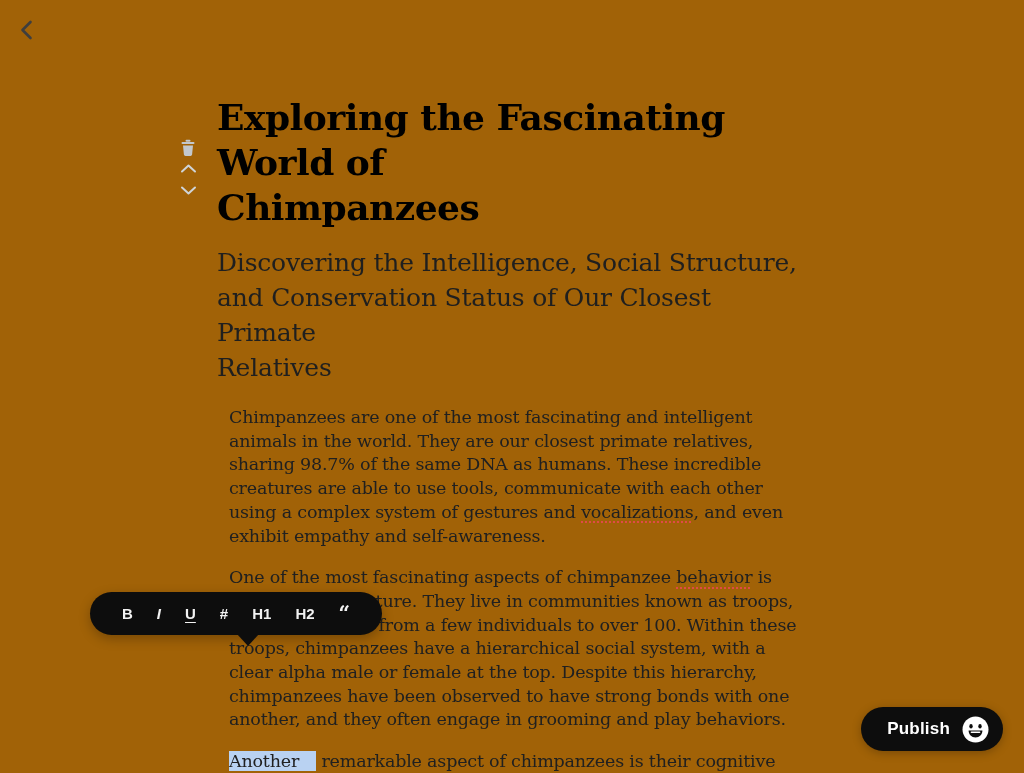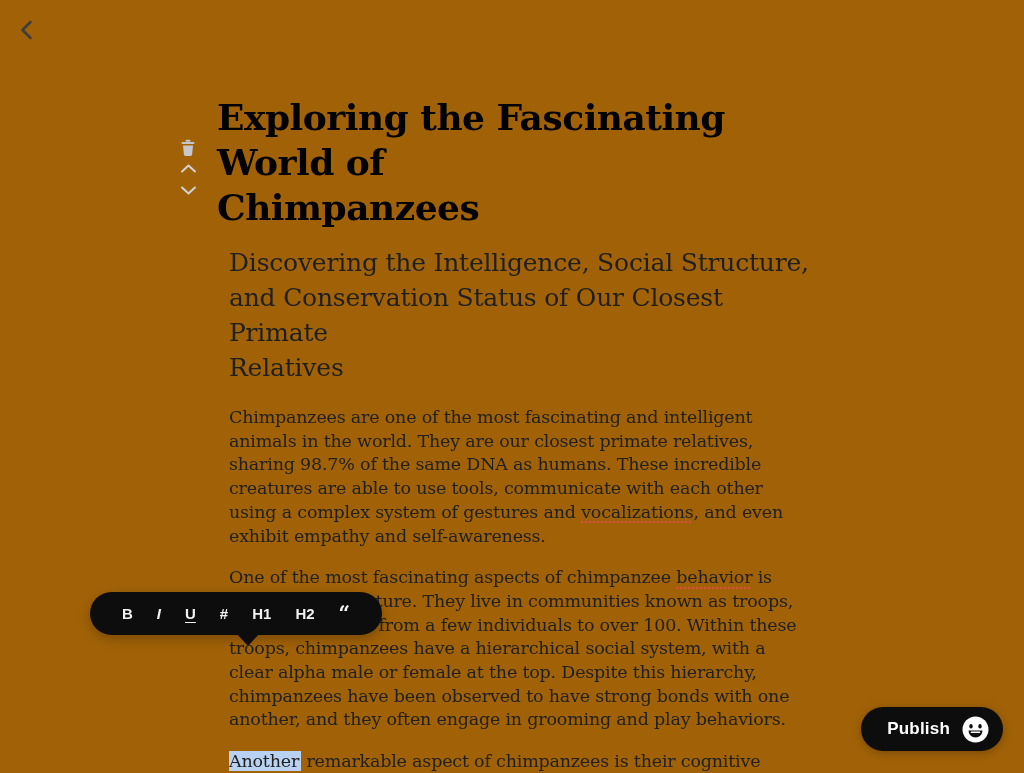--- a/index.html
+++ b/index.html
@@ -14,27 +14,27 @@
   
   .block-controls { position:absolute; left:178px; top:139px; width:20px;
                     display:flex; flex-direction:column; align-items:center; gap:5px; }
   .block-controls button { background:none; border:none; padding:0; cursor:pointer; height:17px; }
 
   
   .article { position:absolute; left:217px; top:95px; width:592px; color:#202020; }
   .post-title { font-family:"DejaVu Serif", serif; font-weight:700; color:#000;
                 font-size:36px; line-height:45px; letter-spacing:-0.5px; margin:0 0 15px 0; }
   .post-subtitle { font-family:"DejaVu Serif", serif; font-weight:400; color:#1f1f1f;
-                   font-size:25px; line-height:35px; letter-spacing:-0.2px; margin:0 0 21px 12px; }
+                   font-size:25px; line-height:35px; letter-spacing:-0.2px; margin:0 0 21px 0; }
   .article p { font-family:"DejaVu Serif", serif; font-size:17.5px; line-height:23.7px;
                letter-spacing:-0.2px; color:#202020; margin:0 0 18px 12px; }
   .misspell { text-decoration-line:underline; text-decoration-style:dotted;
               text-decoration-color:#df4b46; text-decoration-thickness:2px;
               text-underline-offset:4px; }
-  .sel { background:#b9d2f2; padding-right:2px; }
+  .sel { background:#b9d2f2; padding-right:17px; }
 
   
   .toolbar { position:absolute; left:90px; top:592px; height:43px;
              background:#0d0d0d; border-radius:22px; display:inline-flex;
              align-items:center; padding:0 20px; box-shadow:0 4px 12px rgba(0,0,0,0.25); }
   .toolbar button { background:none; border:none; color:#f2f2f2; cursor:pointer;
                     font-family:"Liberation Sans", sans-serif; font-weight:700;
                     font-size:15px; padding:0 12px; height:43px; }
   .toolbar .fmt-italic { font-style:italic; }
   .toolbar .fmt-underline { text-decoration:underline; text-underline-offset:3px; }

